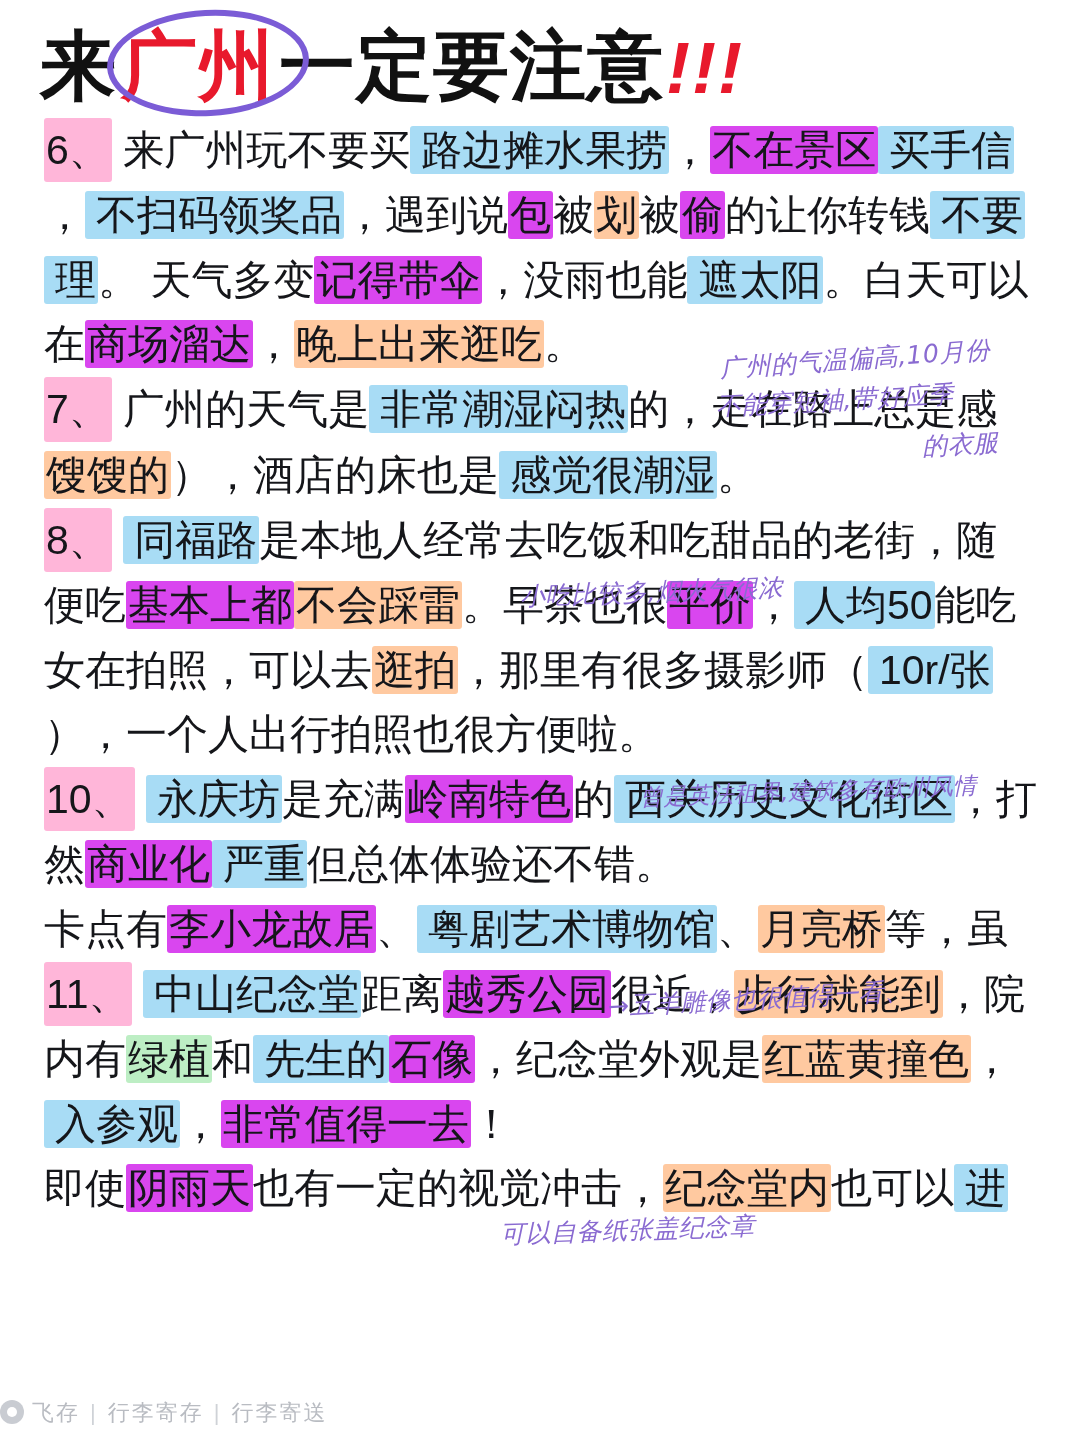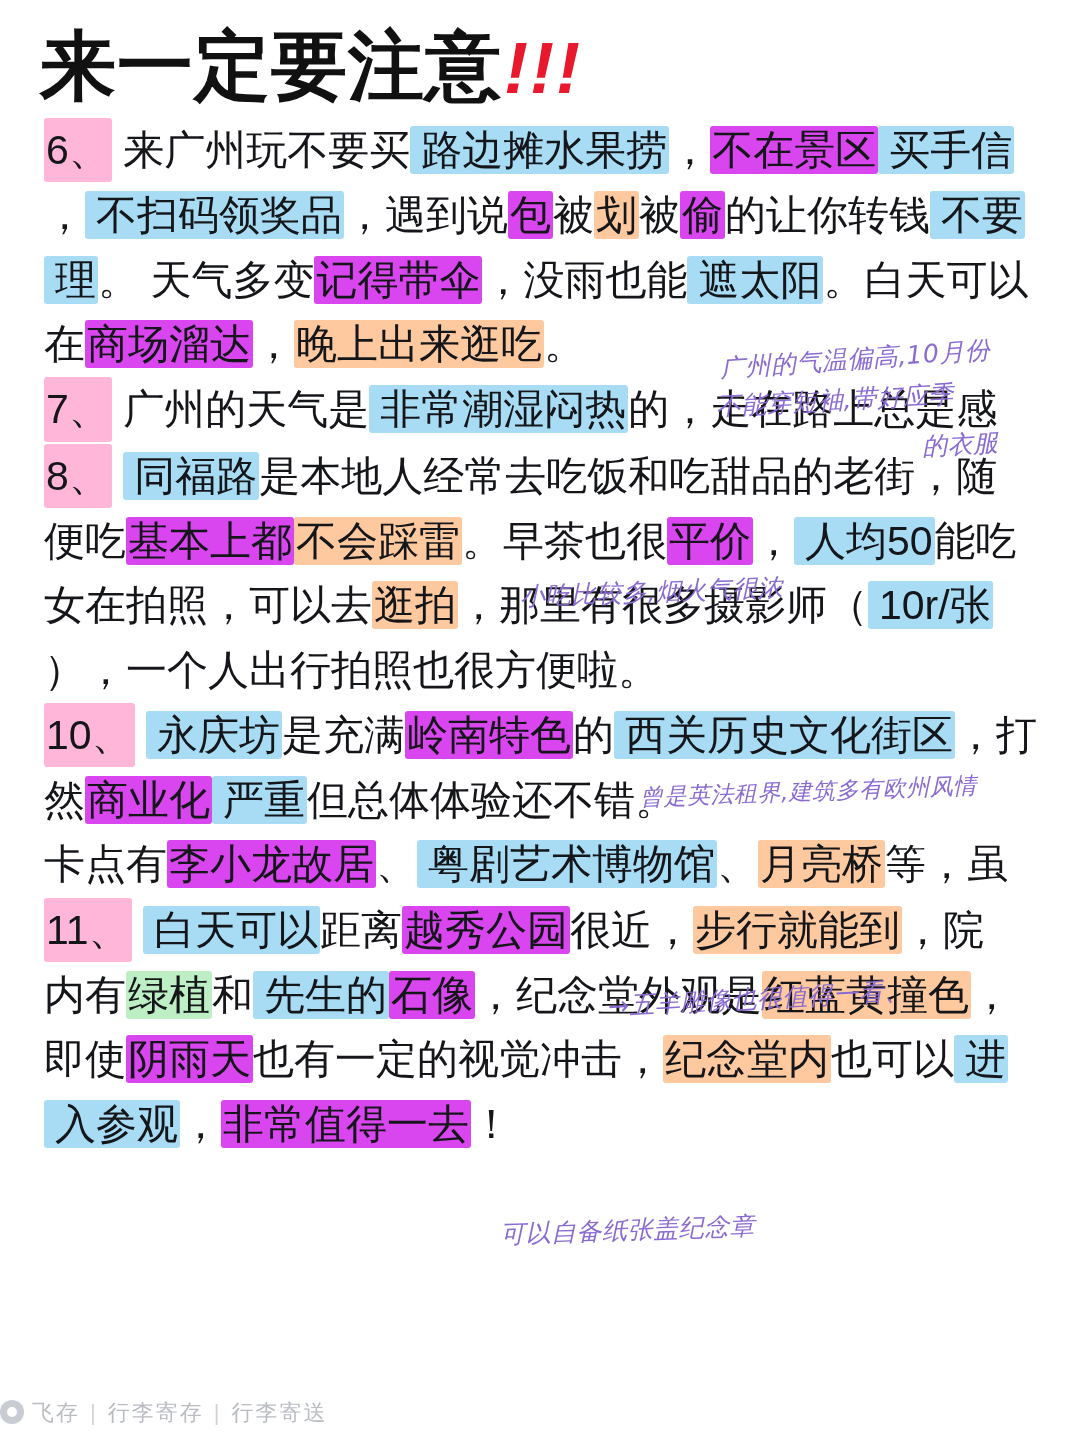--- a/index.html
+++ b/index.html
@@ -123,20 +123,21 @@
   }
   .sep { margin: 0 10px; color: #cfd2d7; }
 </style>
 </head>
 <body>
 
 <div id="page">
 
   <div class="title-row">
     <span class="title-black">来</span>
+    <span class="title-circle">广州</span>
     <span class="title-black">一定要注意</span>
     <span class="title-bangs">!!!</span>
   </div>
 
   <div class="body">
 
     <p class="para">
       <span class="num hl hl-pink">6、</span>
       来广州玩不要买<span class="hl hl-blue">路边摊水果捞</span>，<span class="hl hl-yellow">不在景区</span><span class="hl hl-blue">买手信</span>
     </p>
@@ -147,20 +148,23 @@
       <span class="hl hl-blue">理</span>。 天气多变<span class="hl hl-yellow">记得带伞</span>，没雨也能<span class="hl hl-blue">遮太阳</span>。白天可以
     </p>
     <p class="para">
       在<span class="hl hl-yellow">商场溜达</span>，<span class="hl hl-orange">晚上出来逛吃</span>。
     </p>
 
     <p class="para">
       <span class="num hl hl-pink">7、</span>
       广州的天气是<span class="hl hl-blue">非常潮湿闷热</span>的，走在路上总是感
     </p>
+    <p class="para">
+      <span class="hl hl-orange">馊馊的</span>），酒店的床也是<span class="hl hl-blue">感觉很潮湿</span>。
+    </p>
 
     <p class="para">
       <span class="num hl hl-pink">8、</span>
       <span class="hl hl-blue">同福路</span>是本地人经常去吃饭和吃甜品的老街，随
     </p>
     <p class="para">
       便吃<span class="hl hl-yellow">基本上都</span><span class="hl hl-orange">不会踩雷</span>。早茶也很<span class="hl hl-yellow">平价</span>，<span class="hl hl-blue">人均50</span>能吃
     </p>
 
     <p class="para">
@@ -176,30 +180,30 @@
     </p>
     <p class="para">
       然<span class="hl hl-yellow">商业化</span><span class="hl hl-blue">严重</span>但总体体验还不错。
     </p>
     <p class="para">
       卡点有<span class="hl hl-yellow">李小龙故居</span>、<span class="hl hl-blue">粤剧艺术博物馆</span>、<span class="hl hl-orange">月亮桥</span>等，虽
     </p>
 
     <p class="para">
       <span class="num hl hl-pink">11、</span>
-      <span class="hl hl-blue">白天可以</span>距离<span class="hl hl-yellow">越秀公园</span>很近，<span class="hl hl-orange">步行就能到</span>，院
+      <span class="hl hl-blue">中山纪念堂</span>距离<span class="hl hl-yellow">越秀公园</span>很近，<span class="hl hl-orange">步行就能到</span>，院
     </p>
     <p class="para">
       内有<span class="hl hl-green">绿植</span>和<span class="hl hl-blue">先生的</span><span class="hl hl-yellow">石像</span>，纪念堂外观是<span class="hl hl-orange">红蓝黄撞色</span>，
     </p>
     <p class="para">
+      <span class="hl hl-blue">入参观</span>，<span class="hl hl-yellow">非常值得一去</span>！
+    </p>
+    <p class="para">
       即使<span class="hl hl-yellow">阴雨天</span>也有一定的视觉冲击，<span class="hl hl-orange">纪念堂内</span>也可以<span class="hl hl-blue">进</span>
-    </p>
-    <p class="para">
-      <span class="hl hl-blue">入参观</span>，<span class="hl hl-yellow">非常值得一去</span>！
     </p>
   </div>
 
   <div class="hand h1">广州的气温偏高,10月份</div>
   <div class="hand h2">不能穿短袖,带好应季</div>
   <div class="hand h3">的衣服</div>
   <div class="hand h4">小吃比较多,烟火气很浓</div>
   <div class="hand h5">曾是英法租界,建筑多有欧州风情</div>
   <div class="hand h6">→五羊雕像也很值得一看、</div>
   <div class="hand h7">可以自备纸张盖纪念章</div>

